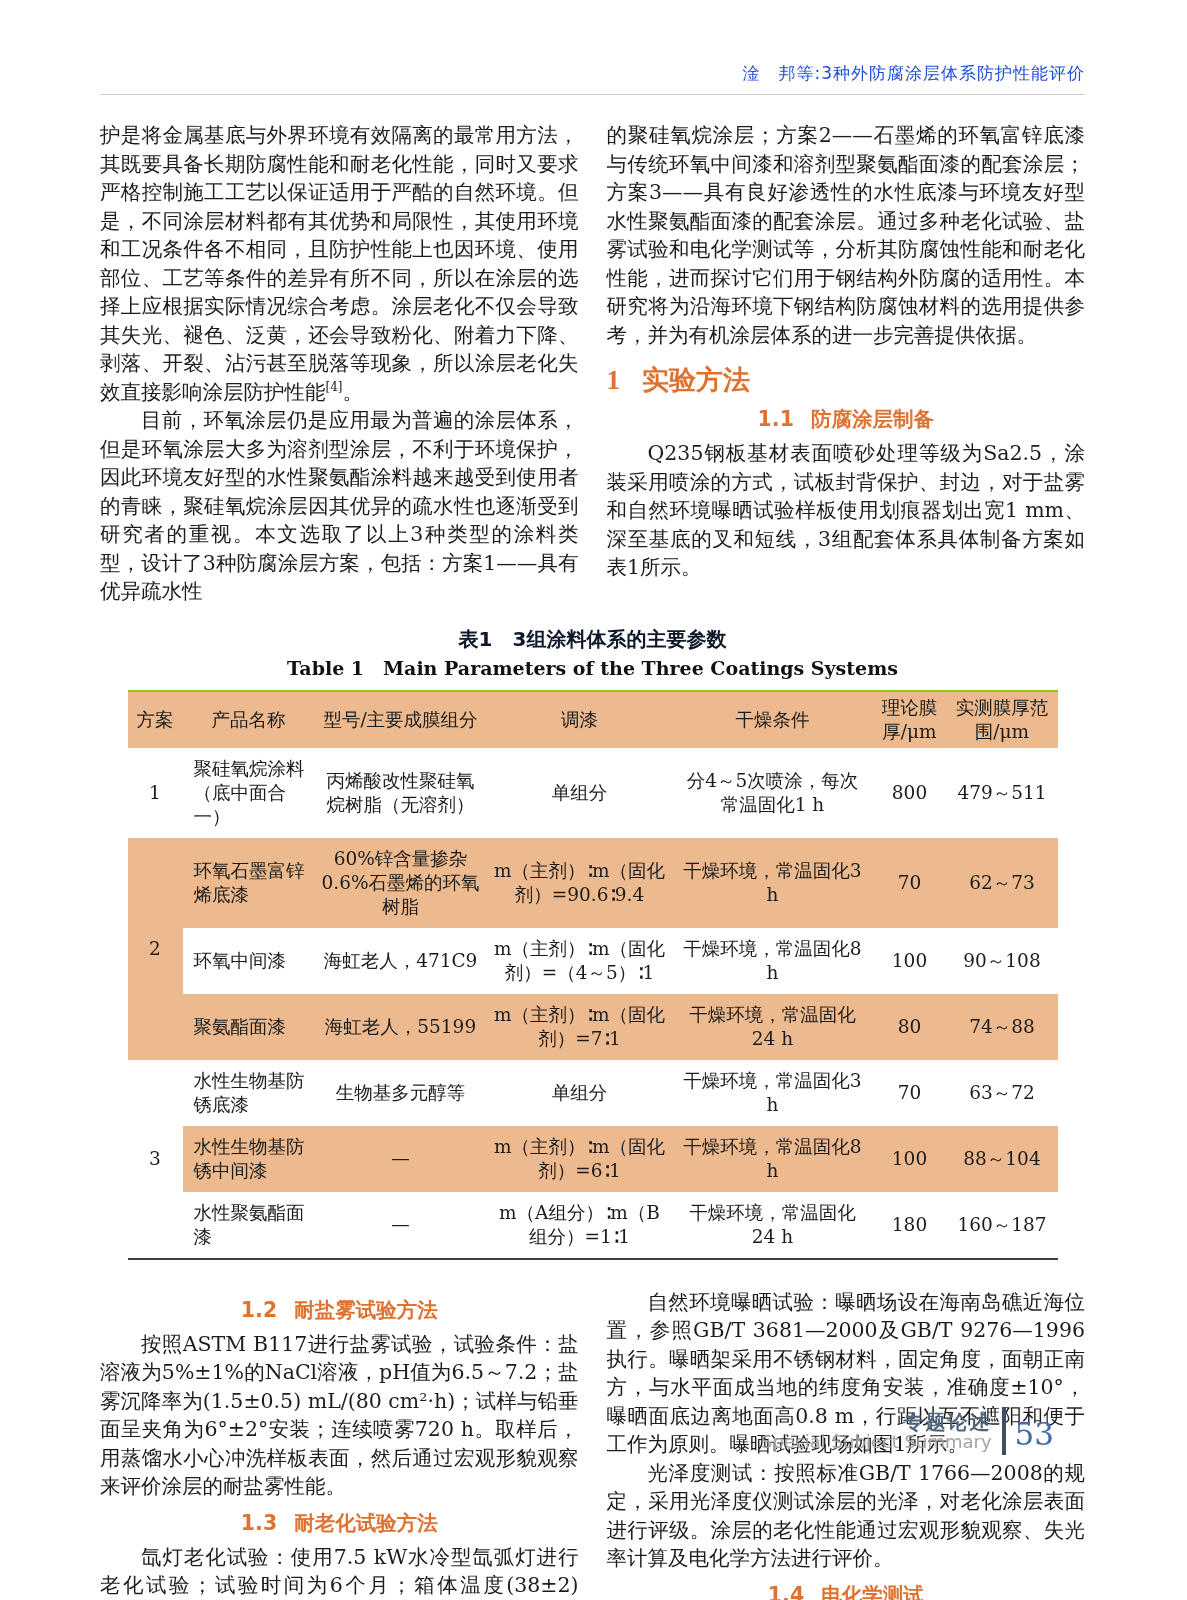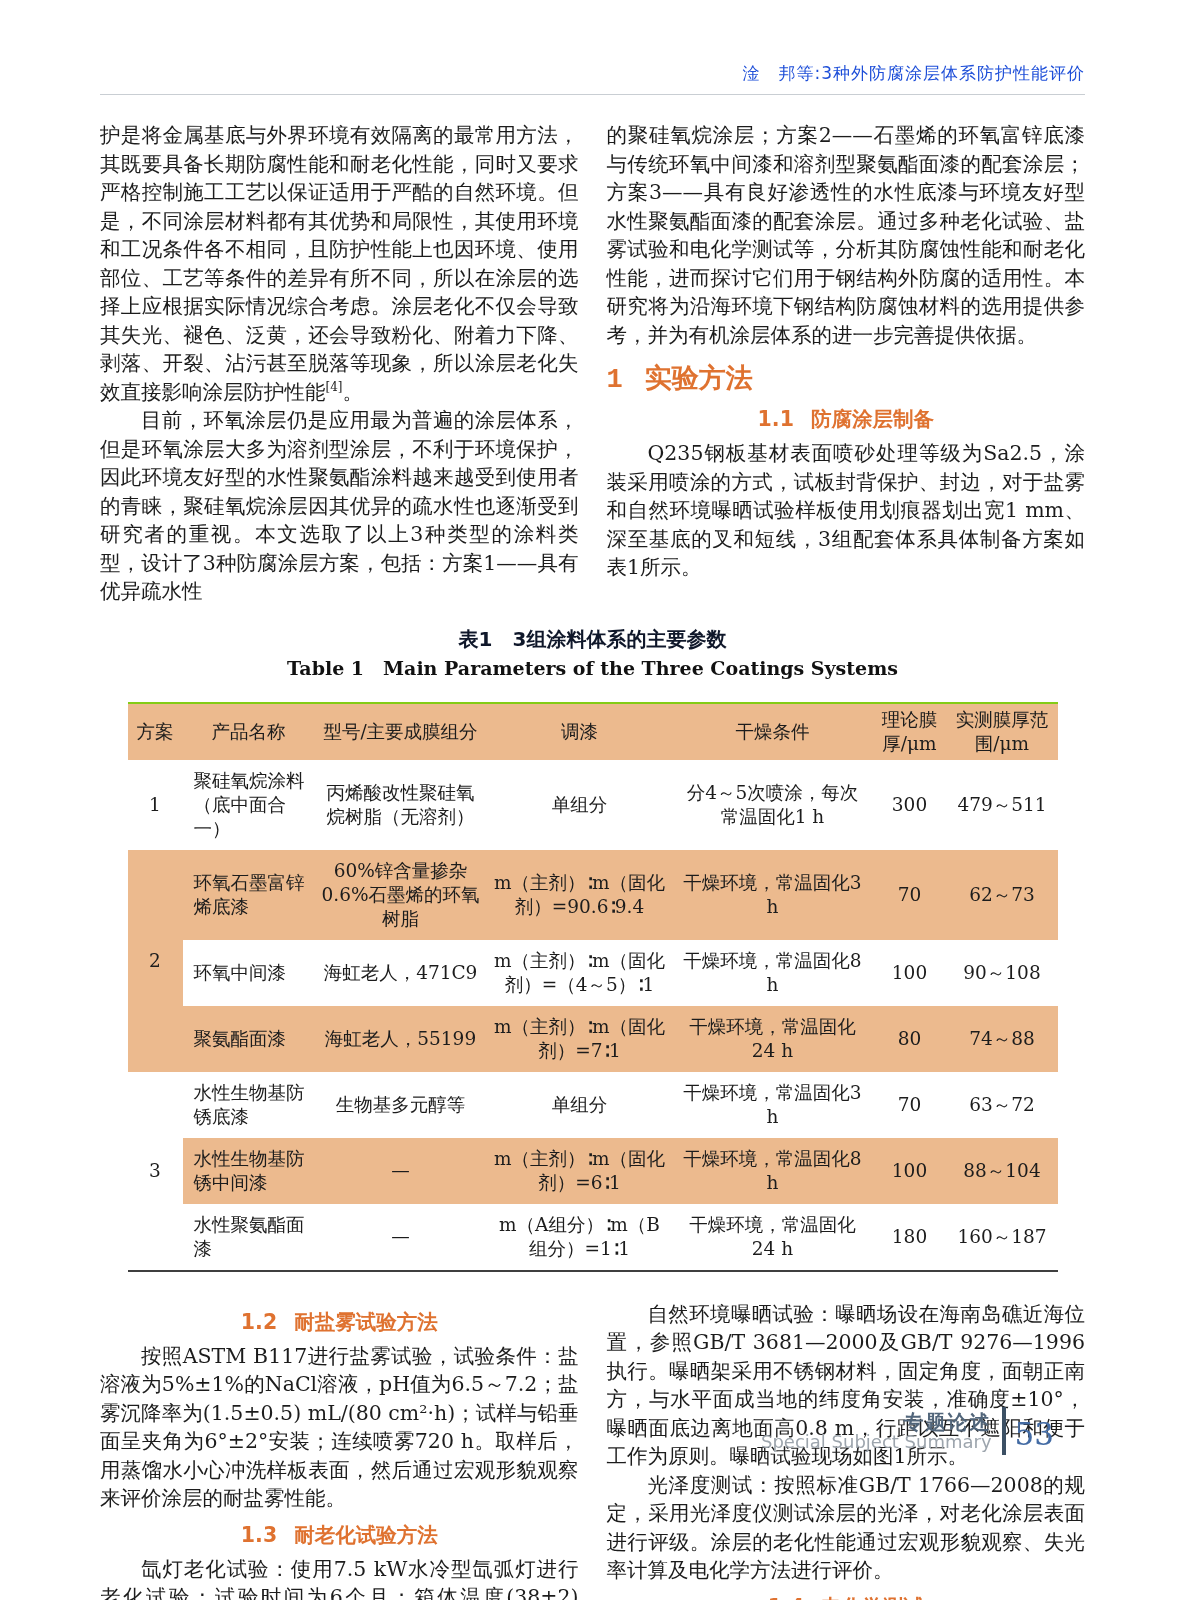--- a/index.html
+++ b/index.html
@@ -16,36 +16,36 @@
   }
   .head-rule{border-bottom:1px solid #c9ced3;margin-bottom:26px;}
   
   .columns{display:flex;gap:28px;}
   .col{flex:1;font-size:20.5px;line-height:28.5px;text-align:justify;}
   p{margin:0;}
   .indent{text-indent:2em;}
   sup{font-size:12px;line-height:0;}
   
   .h1{
-    font-family:Liberation Mono, monospace;font-weight:bold;
+    font-family:Liberation Serif, serif;font-weight:bold;
     color:#df7230;font-size:27px;line-height:34px;margin:14px 0 8px;text-align:left;
   }
   .h1 .num{margin-right:22px;}
   .h2{
     font-family:"DejaVu Sans","Liberation Sans",sans-serif;font-weight:bold;
     color:#df7230;font-size:20.5px;line-height:27px;margin:9px 0 6px;text-align:center;
   }
   .h2 .num{margin-right:17px;}
   
   .table-block{margin-top:20px;}
   .cap-zh{
     text-align:center;font-family:"DejaVu Sans","Liberation Sans",sans-serif;
     font-weight:bold;font-size:20px;color:#0f172a;
   }
-  .cap-en{text-align:center;font-weight:bold;font-size:19px;color:#111;margin:3px 0 20px;}
+  .cap-en{text-align:center;font-weight:bold;font-size:19px;color:#111;margin:3px 0 8px;}
   table.t1{
     width:930px;margin:0 auto;border-collapse:collapse;table-layout:fixed;
     border-top:2px solid #84cc16;border-bottom:2px solid #3f3f3f;
     font-size:18.5px;line-height:24px;
   }
   .t1 th,.t1 td{
     font-weight:normal;text-align:center;vertical-align:middle;padding:9px 5px;
   }
   .t1 thead th{background:#ecba8e;height:46px;padding:4px 4px;}
   .t1 td.product{text-align:left;padding-left:11px;}
@@ -118,21 +118,21 @@
           <th>实测膜厚范围/μm</th>
         </tr>
       </thead>
       <tbody>
         <tr>
           <td>1</td>
           <td class="product">聚硅氧烷涂料（底中面合一）</td>
           <td>丙烯酸改性聚硅氧烷树脂（无溶剂）</td>
           <td>单组分</td>
           <td>分4～5次喷涂，每次常温固化1 h</td>
-          <td>300</td>
+          <td>800</td>
           <td>479～511</td>
         </tr>
         <tr class="peach">
           <td rowspan="3" class="cell-peach">2</td>
           <td class="product">环氧石墨富锌烯底漆</td>
           <td>60%锌含量掺杂0.6%石墨烯的环氧树脂</td>
           <td>m（主剂）∶m（固化剂）=90.6∶9.4</td>
           <td>干燥环境，常温固化3 h</td>
           <td>70</td>
           <td>62～73</td>

